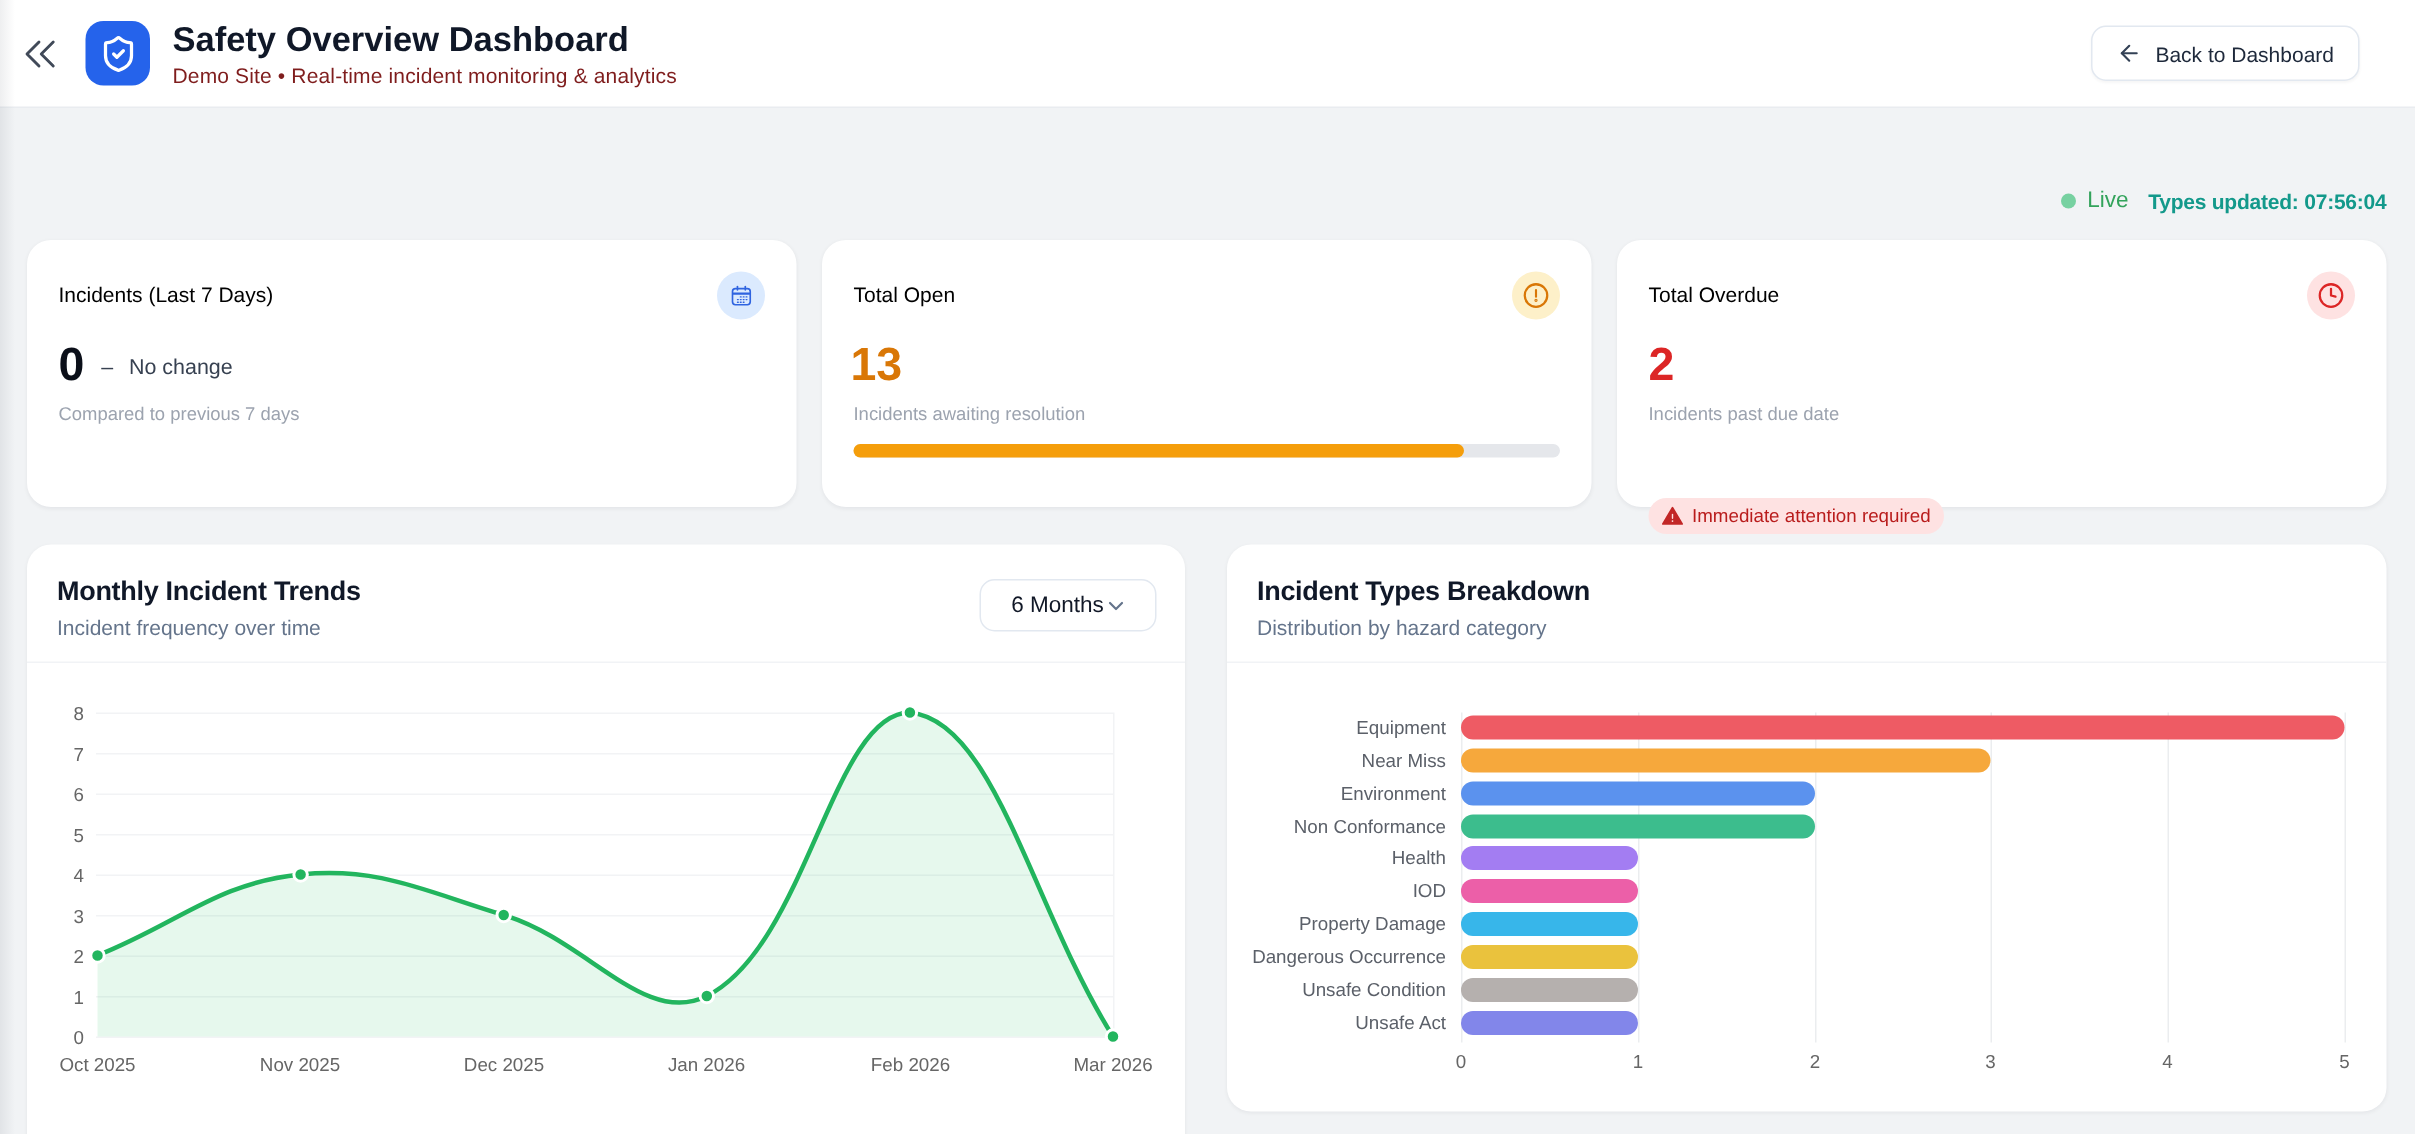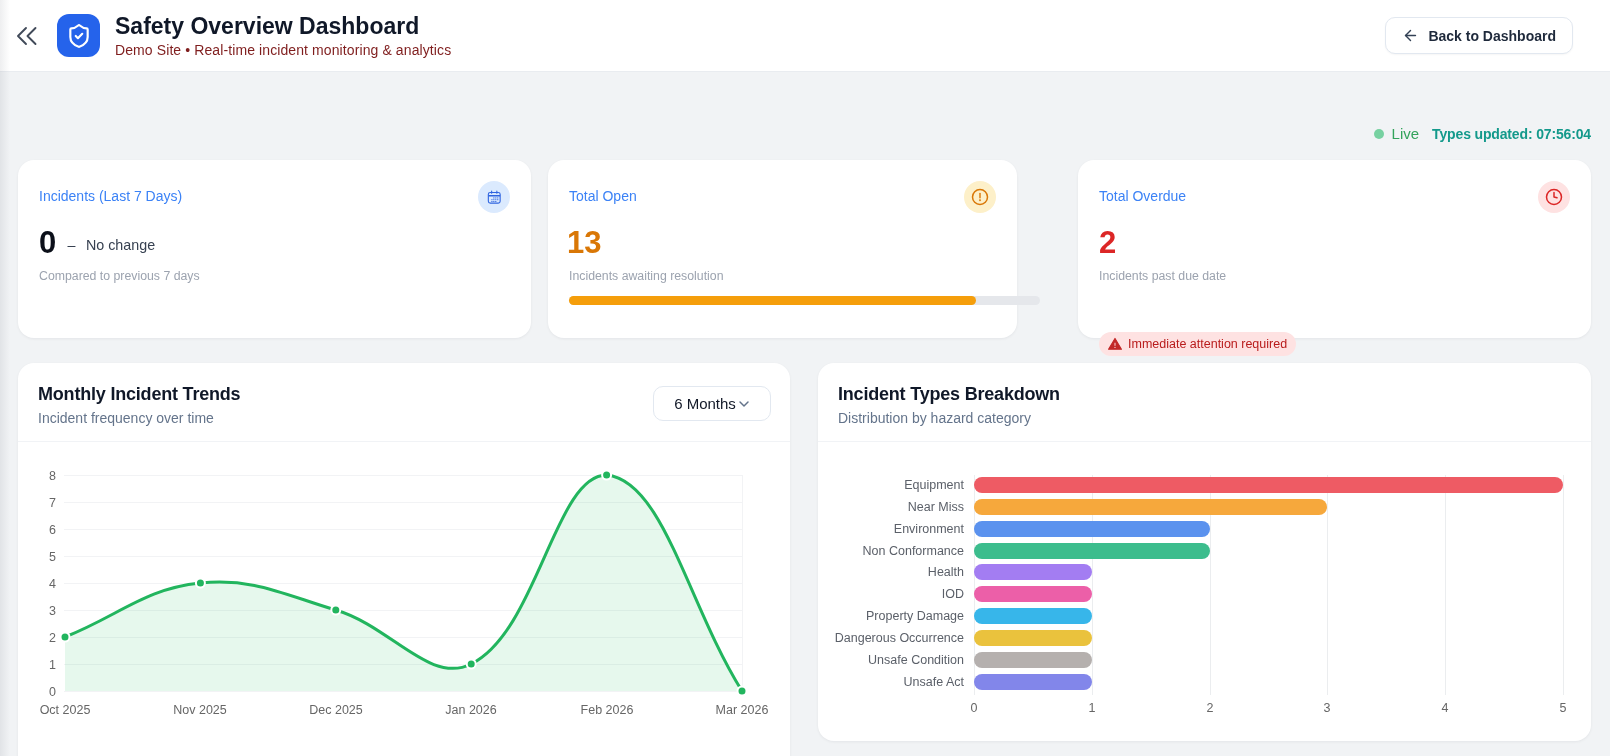--- a/index.html
+++ b/index.html
@@ -10,33 +10,33 @@
 
 .header { position:absolute; left:0; top:0; width:1610px; height:72px; background:#fff;
   border-bottom:1px solid #e9ecf0; z-index:2; }
 .chev { position:absolute; left:14.5px; top:24px; }
 .logo { position:absolute; left:57px; top:14px; width:43px; height:43px; border-radius:12px;
   background:#2563eb; display:flex; align-items:center; justify-content:center; }
 .htitle { position:absolute; left:115px; top:13px; font-size:23px; font-weight:700; color:#101828; }
 .hsub { position:absolute; left:115px; top:42px; font-size:14px; color:#7f1d1d; letter-spacing:0.1px; }
 .back { position:absolute; right:37px; top:17px; height:37px; background:#fff;
   border:1px solid #e2e8f0; border-radius:10px; display:flex; align-items:center;
-  padding:13px 16px; gap:9px; font-size:14px; font-weight:700; color:#1e293b;
+  padding:13px 16px; gap:9px; font-size:14px; font-weight:400; color:#1e293b;
   box-shadow:0 1px 2px rgba(0,0,0,0.04); }
 
 .live { position:absolute; top:125px; right:19px; display:flex; align-items:center; font-size:15px; }
 .livedot { width:10px; height:10px; border-radius:50%; background:#77d1a1; margin-right:8px; }
 .livetxt { color:#33a35b; font-weight:500; margin-right:13px; }
 .lupd { color:#13998b; font-weight:700; font-size:14px; letter-spacing:-0.15px; }
 
 .card { position:absolute; background:#fff; border-radius:16px; box-shadow:0 1px 3px rgba(16,24,40,0.06); }
 .c1 { left:18px; top:160px; width:513px; height:178px; }
-.c2 { left:548px; top:160px; width:469px; height:178px; }
+.c2 { left:548px; top:160px; width:513px; height:178px; }
 .c3 { left:1078px; top:160px; width:513px; height:178px; }
-.ctitle { position:absolute; left:21px; top:28px; font-size:14px; font-weight:500; color:#3b82f6; }
+.ctitle { position:absolute; left:21px; top:28px; font-size:14px; font-weight:500; color:#000000; }
 .cicon { position:absolute; right:21px; top:21px; width:32px; height:32px; border-radius:50%;
   display:flex; align-items:center; justify-content:center; }
 .bignum { position:absolute; left:21px; top:66px; font-size:31px; font-weight:700; line-height:34px; }
 .csub { position:absolute; left:21px; top:109px; font-size:12.3px; color:#9ca3af; }
 .nochange { position:absolute; left:49.5px; top:77px; font-size:14.3px; font-weight:500; color:#374151; }
 .pbar { position:absolute; left:21px; top:136px; width:471px; height:9px; border-radius:5px; background:#e5e7eb; }
 .pfill { width:86.5%; height:9px; border-radius:5px; background:#f59e0b; }
 .pill { position:absolute; left:21px; top:132px; height:23px; border-radius:12px; background:#fee2e2;
   display:flex; align-items:center; padding:12px 9px; gap:6px;margin-top:40px; }
 .pilltxt { font-size:12.5px; font-weight:500; color:#b91c1c; }

